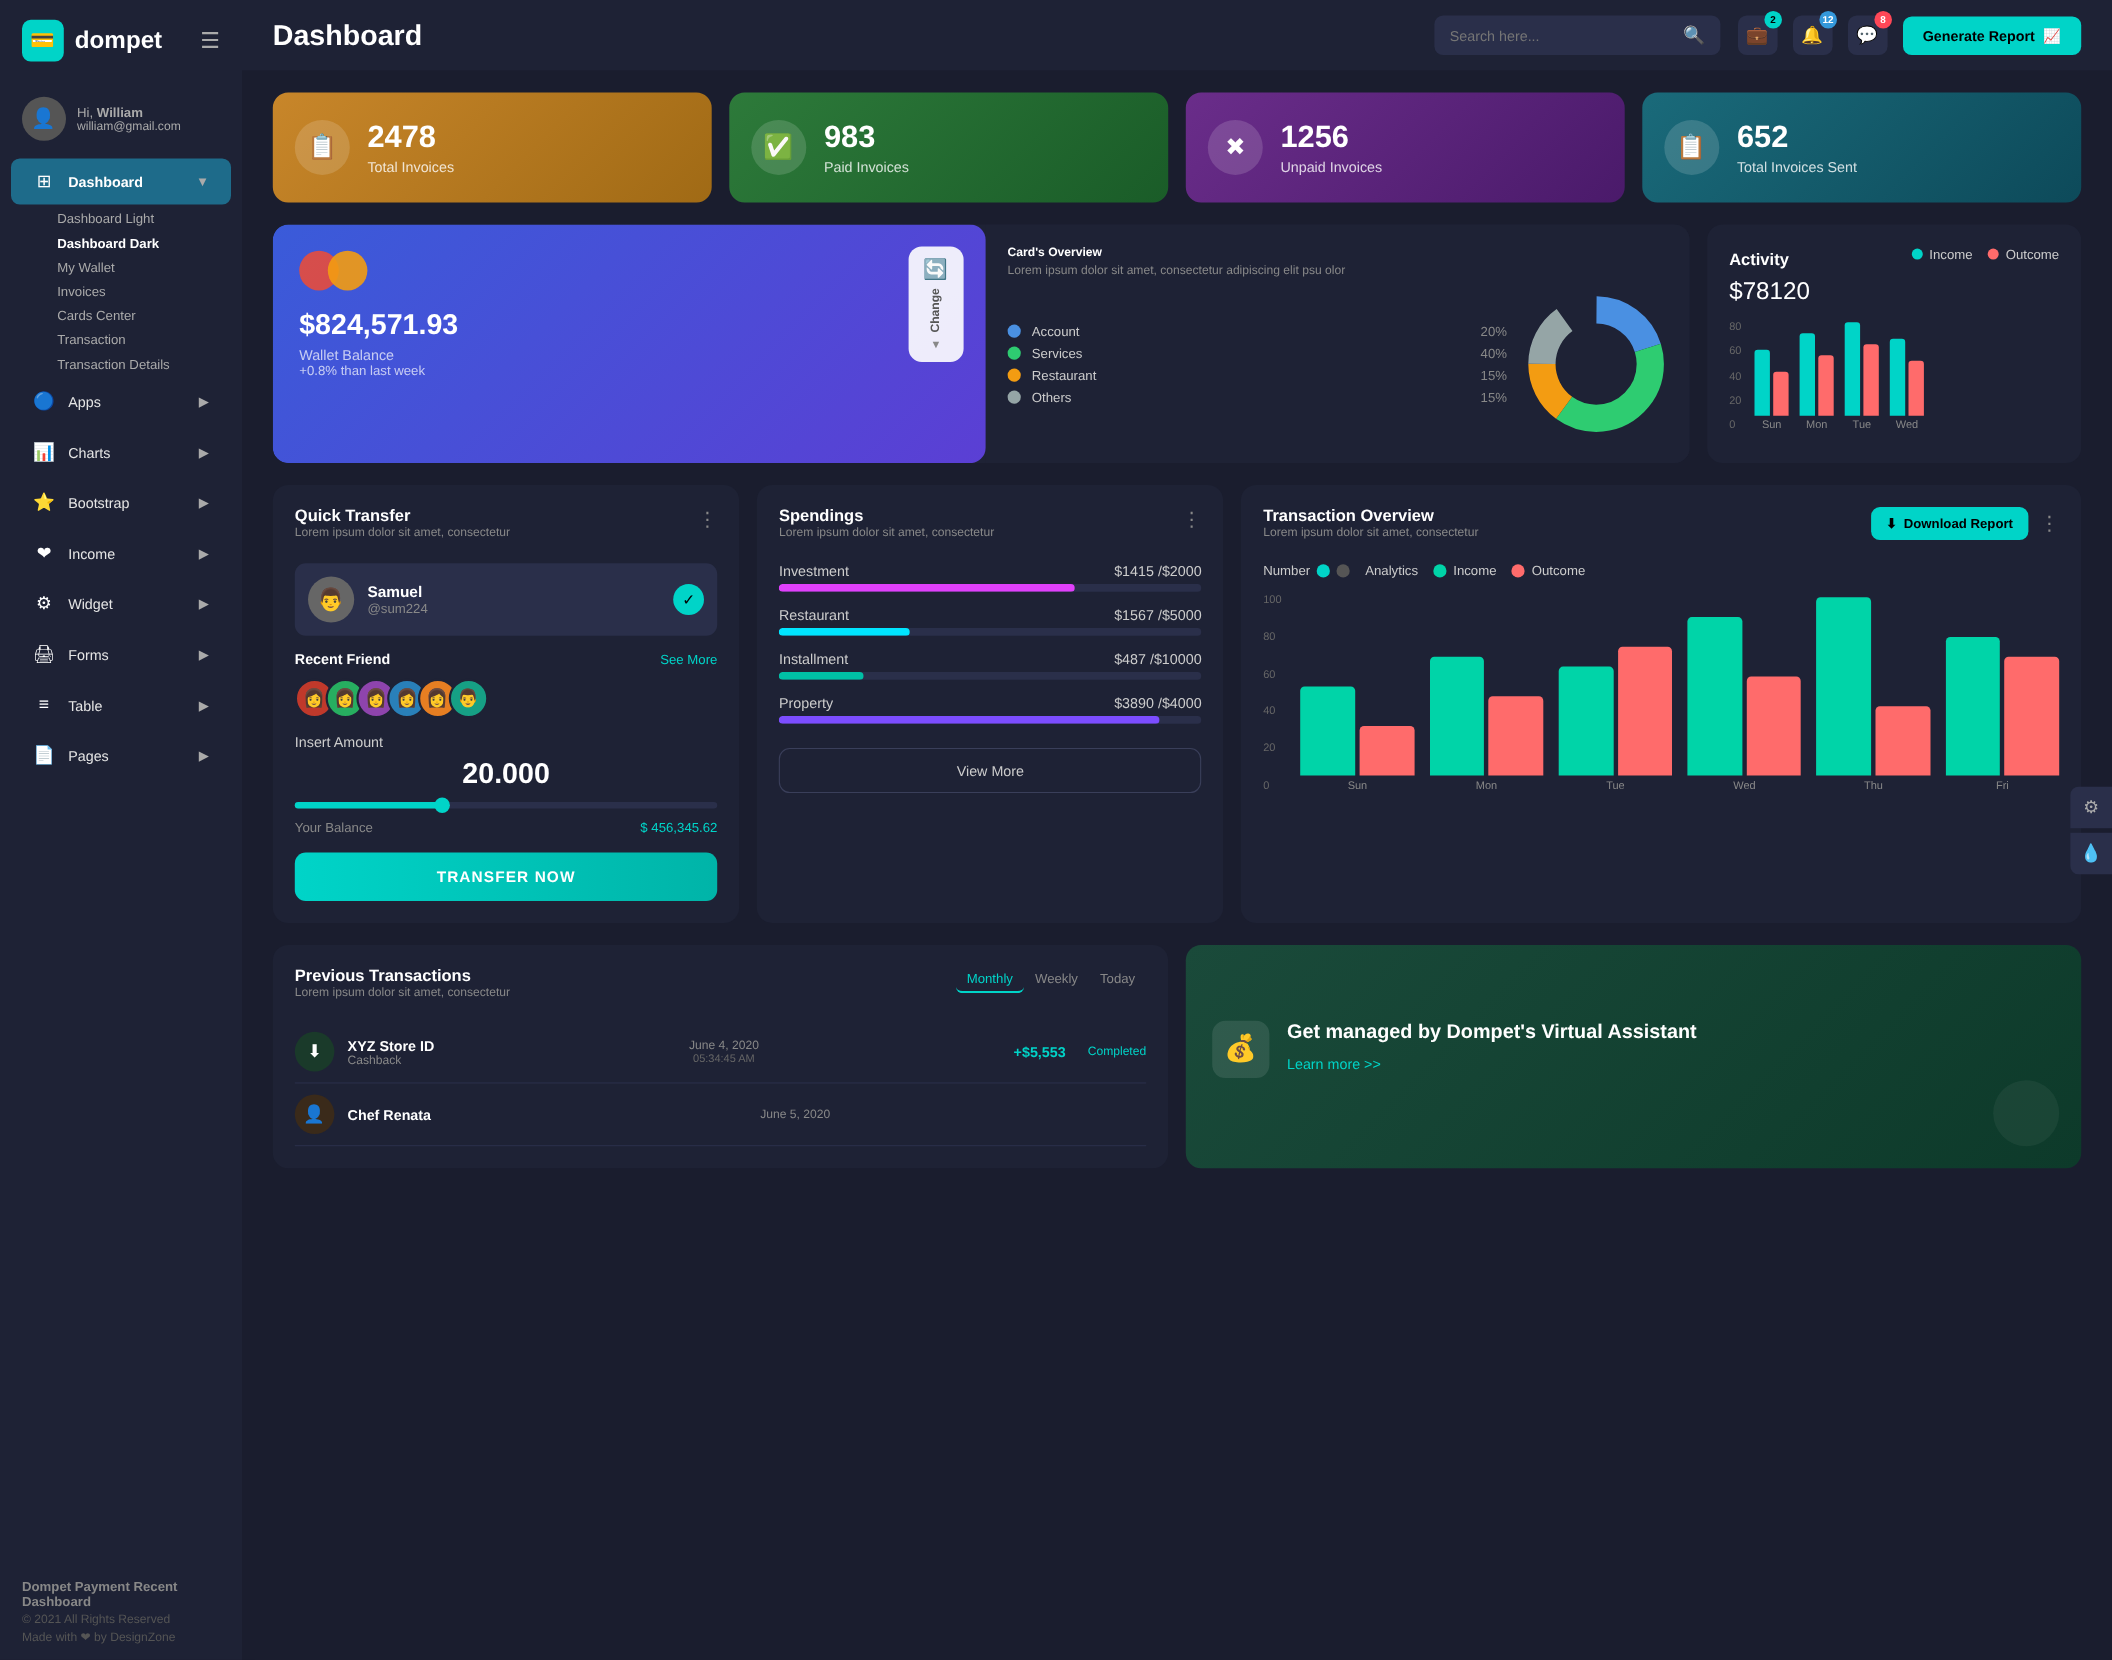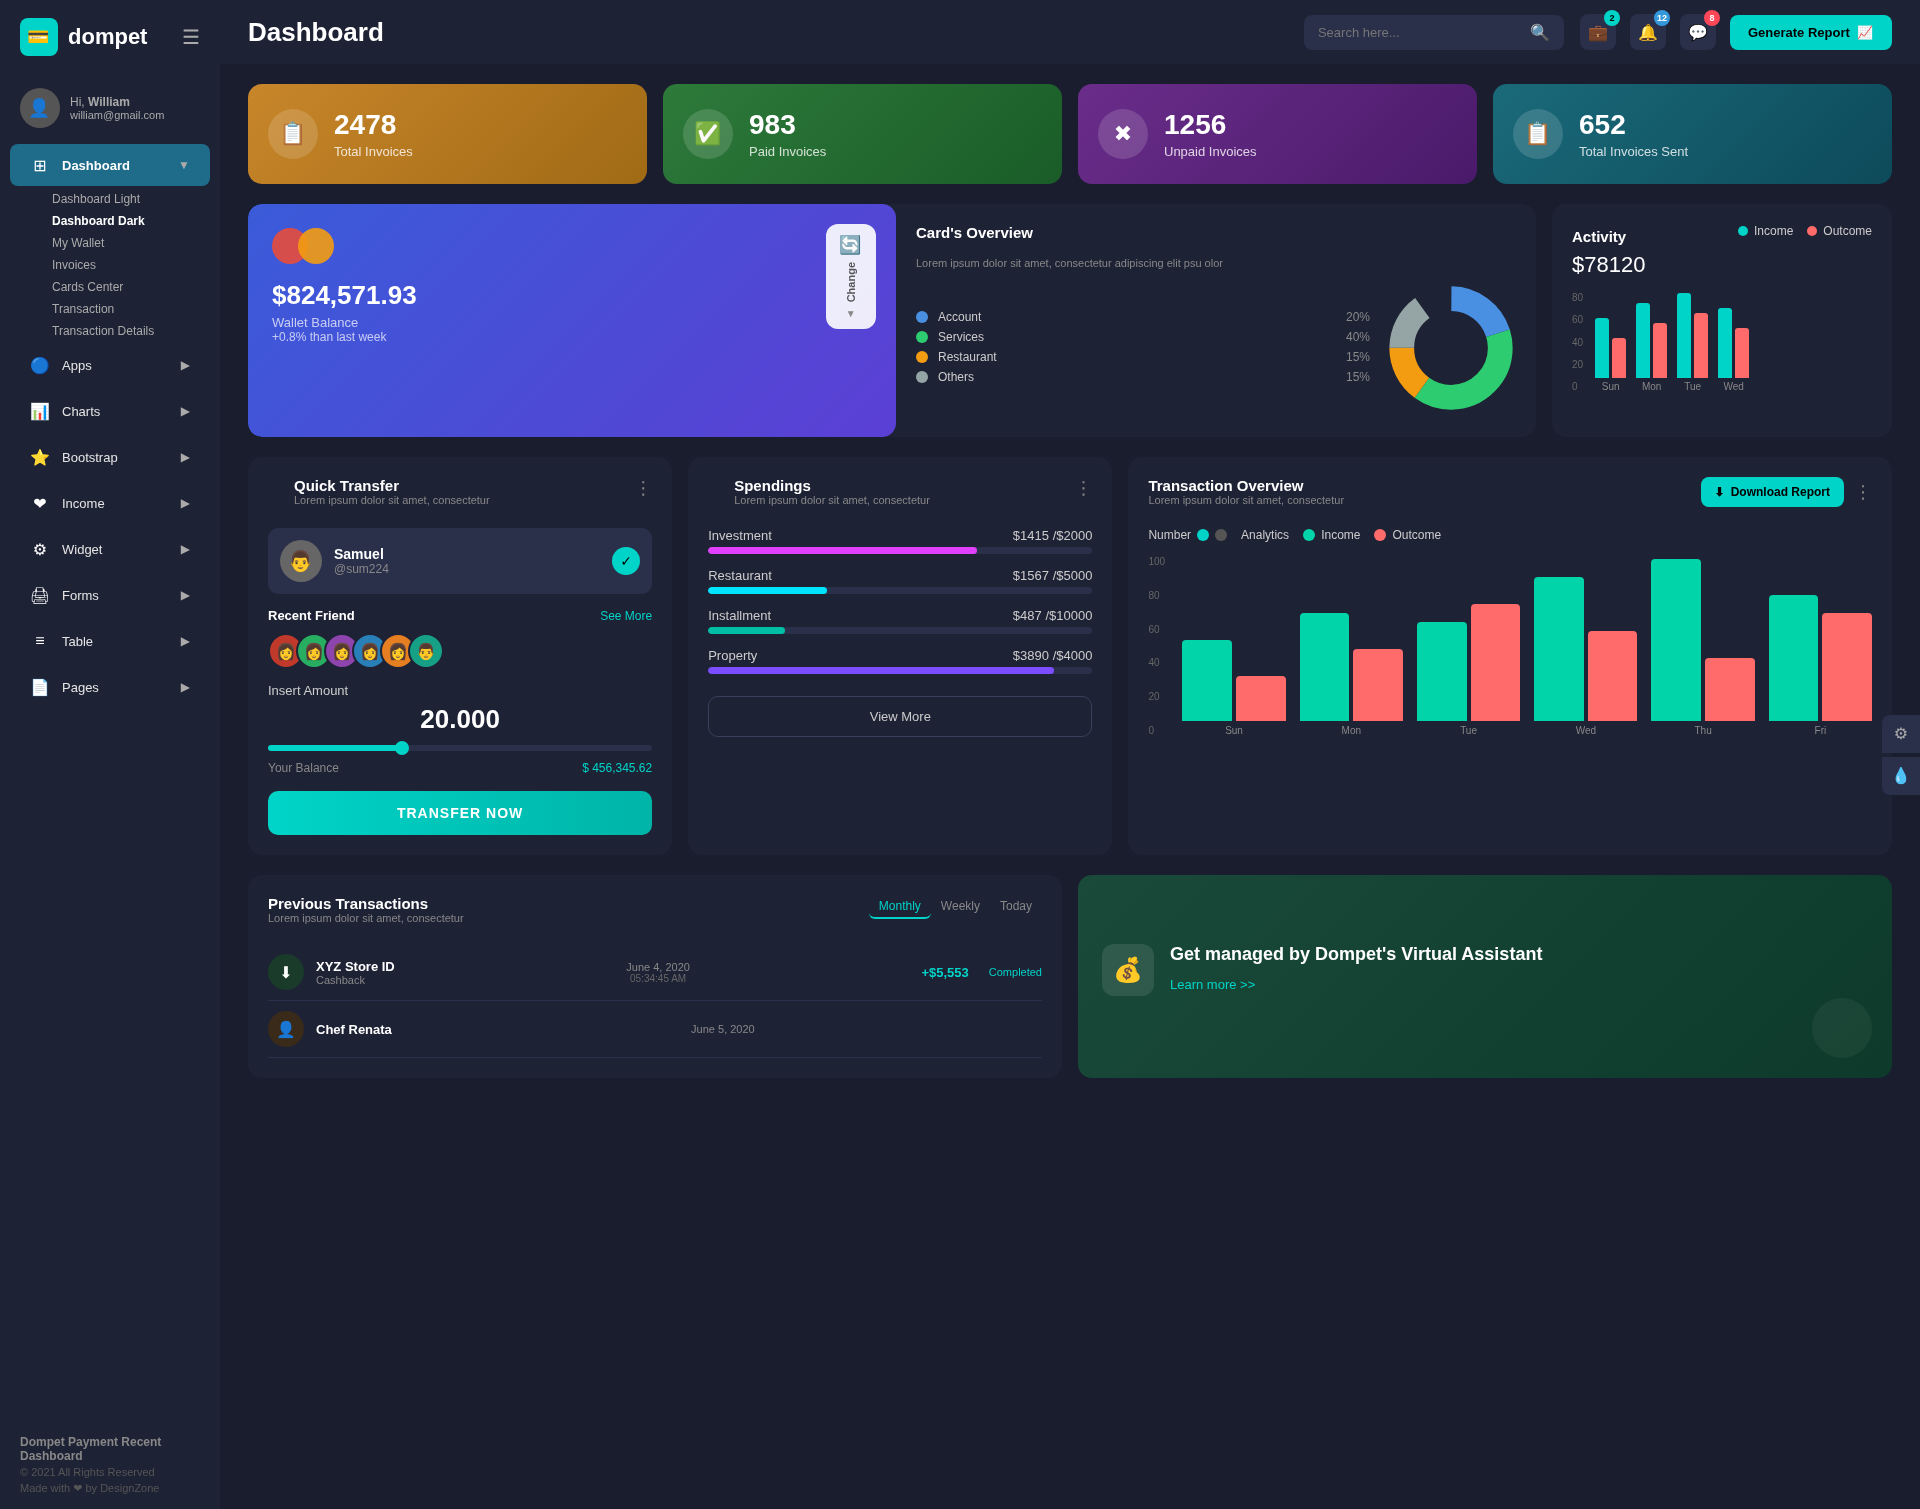--- a/index.html
+++ b/index.html
@@ -88,21 +88,21 @@
     .activity-amount { font-size: 22px; font-weight: 400; margin-bottom: 14px; }
     .legend { display: flex; gap: 14px; margin-bottom: 10px; }
     .legend-item { display: flex; align-items: center; gap: 6px; font-size: 12px; color: #ccc; }
     .legend-dot { width: 10px; height: 10px; border-radius: 50%; }
     .bar { width: 14px; border-radius: 3px 3px 0 0; }
     .bar.green { background: #00d4c8; }
     .bar.red { background: #ff6b6b; }
 
     
     .quick-transfer { background: #1e2235; border-radius: 14px; padding: 20px; }
-    .panel-header { display: flex; justify-content: space-between; align-items: flex-start; margin-bottom: 6px; margin-left: 26px; }
+    .panel-header { display: flex; justify-content: space-between; align-items: flex-start; margin-bottom: 6px; }
     .panel-title { font-size: 15px; font-weight: 600; }
     .panel-sub { font-size: 11px; color: #888; margin-bottom: 16px; }
     .dots-menu { color: #888; cursor: pointer; font-size: 18px; }
     .transfer-person { display: flex; align-items: center; gap: 12px; background: #2a2f4a; border-radius: 10px; padding: 12px; margin-bottom: 14px; }
     .person-avatar { width: 42px; height: 42px; border-radius: 50%; background: #666; overflow: hidden; display: flex; align-items: center; justify-content: center; font-size: 20px; }
     .person-name { font-size: 14px; font-weight: 600; }
     .person-handle { font-size: 12px; color: #888; }
     .check-icon { margin-left: auto; width: 28px; height: 28px; background: #00d4c8; border-radius: 50%; display: flex; align-items: center; justify-content: center; font-size: 14px; color: #000; }
     .recent-friend { display: flex; justify-content: space-between; align-items: center; margin-bottom: 10px; }
     .recent-label { font-size: 13px; font-weight: 600; }
@@ -329,21 +329,21 @@
             <div class="wallet-balance-label">Wallet Balance</div>
             <div class="wallet-balance-sub">+0.8% than last week</div>
             <div class="wallet-change-btn">
               <span class="icon">🔄</span>
               <span class="text">Change</span>
               <span style="font-size:10px; color:#888;">▼</span>
             </div>
           </div>
 
           <div style="flex:1; padding:20px; background:#1e2235;">
-            <div style="font-size:15px; font-weight:600; margin-bottom:16px;">Card's Overview</div>
+            <div style="font-size:11px; font-weight:600; margin-bottom:4px;">Card's Overview</div>
             <div style="font-size:11px; color:#888; margin-bottom:14px;">Lorem ipsum dolor sit amet, consectetur adipiscing elit psu olor</div>
 
             <div style="display:flex; gap:16px; align-items:center;">
               <div style="flex:1;">
                 <div class="chart-row">
                   <div class="chart-dot" style="background:#4a90e2;"></div>
                   <span class="chart-label">Account</span>
                   <span class="chart-pct">20%</span>
                 </div>
                 <div class="chart-row">

